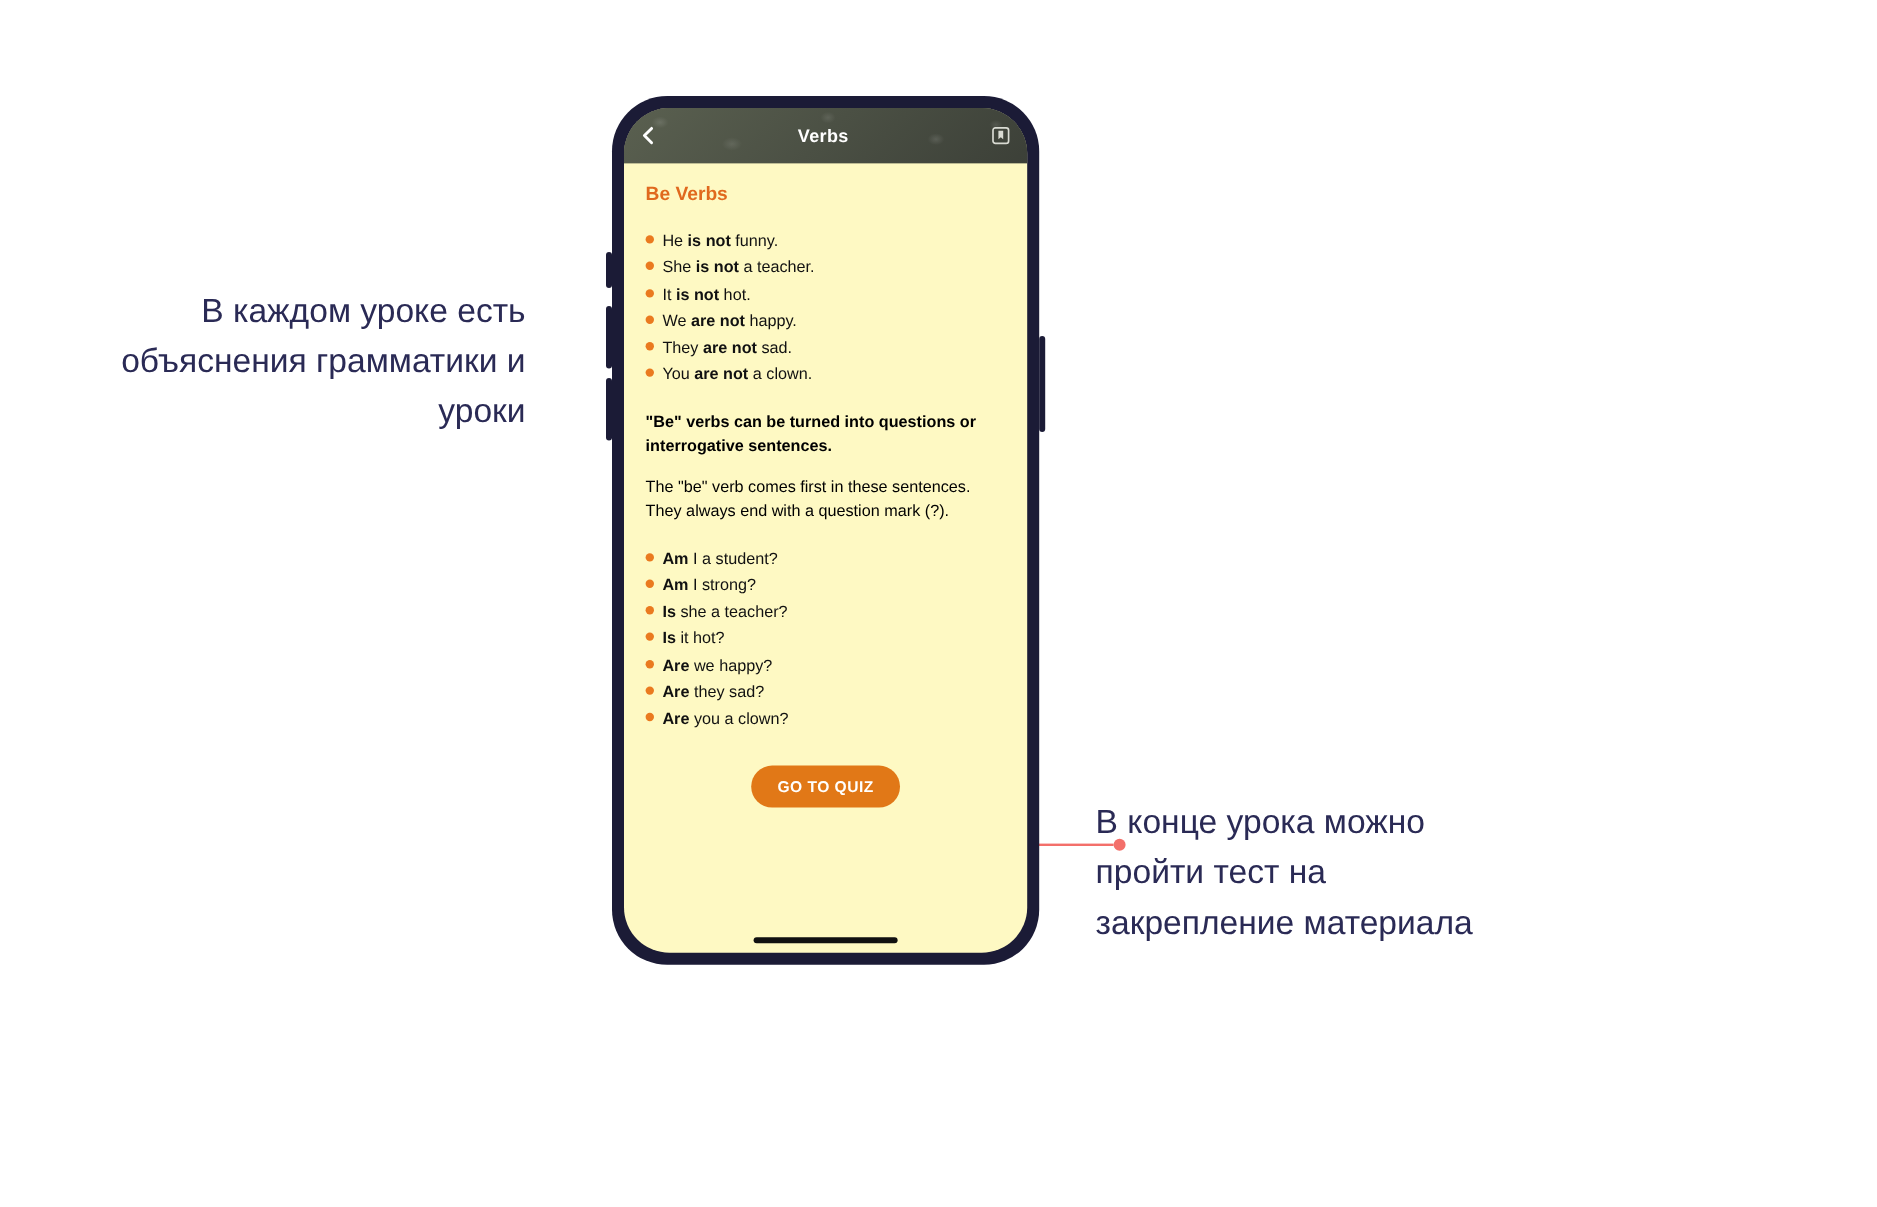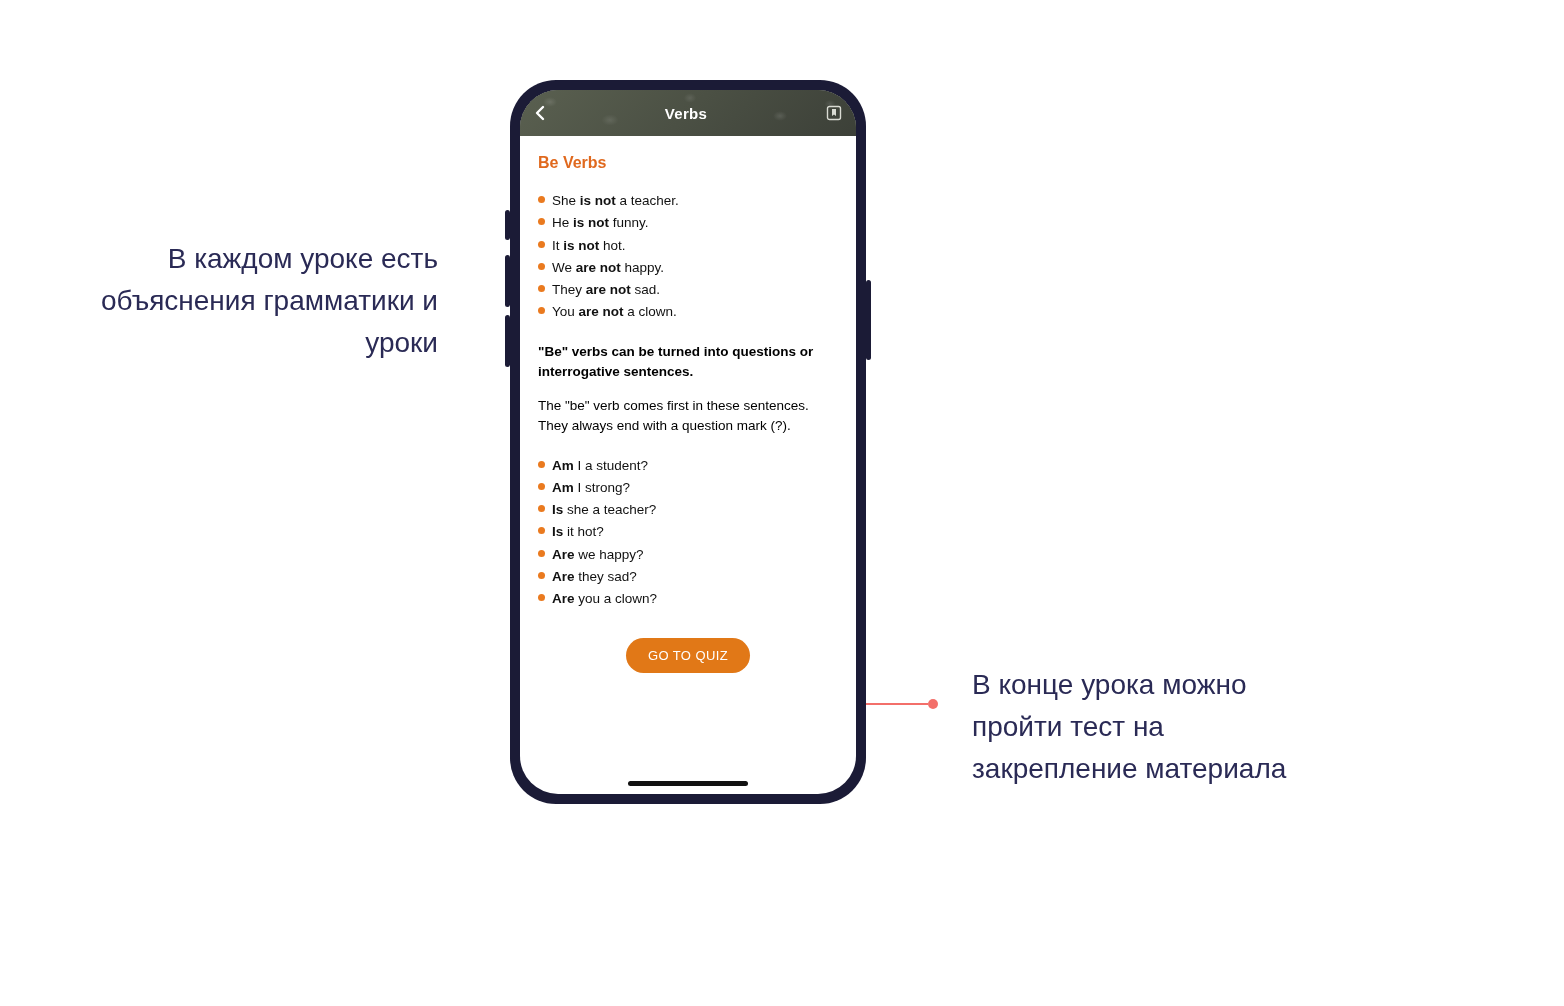--- a/index.html
+++ b/index.html
@@ -19,21 +19,21 @@
   }
   .phone .side-btn { position: absolute; background: #1b1b36; border-radius: 3px; }
   .phone .side-btn.b1 { left: -5px; top: 130px; width: 5px; height: 30px; }
   .phone .side-btn.b2 { left: -5px; top: 175px; width: 5px; height: 52px; }
   .phone .side-btn.b3 { left: -5px; top: 235px; width: 5px; height: 52px; }
   .phone .side-btn.b4 { right: -5px; top: 200px; width: 5px; height: 80px; }
 
   .screen {
     width: 336px;
     height: 704px;
-    background: #ffffff;
+    background: #fef9c3;
     border-radius: 38px;
     overflow: hidden;
     position: relative;
   }
 
   
   .app-header {
     height: 46px;
     background: #454a3f;
     background-image:
@@ -79,39 +79,39 @@
 
   .para-bold { font-weight: 700; font-size: 13.5px; line-height: 1.5; color: #000; margin: 12px 0 14px; }
   .para { font-size: 13.5px; line-height: 1.5; color: #000; margin-bottom: 18px; }
 
   .quiz-row { text-align: center; margin-top: 28px; }
   .quiz-btn {
     display: inline-block;
     background: #e17817;
     color: #fff;
     font-size: 13px;
-    font-weight: 400;
+    font-weight: 700;
     letter-spacing: .4px;
     padding: 10px 22px;
     border-radius: 20px;
     border: none;
     cursor: pointer;
   }
 
   .home-ind {
     position: absolute; bottom: 8px; left: 50%;
     transform: translateX(-50%);
     width: 120px; height: 5px;
     background: #111; border-radius: 3px;
   }
 
   
   .annot { position: absolute; color: #2a2a55; font-size: 28px; line-height: 1.5; }
   .annot.left { width: 360px; left: 78px; top: 238px; text-align: right; }
-  .annot.right { width: 320px; left: 972px; top: 664px; text-align: left; }
+  .annot.right { width: 320px; left: 913px; top: 664px; text-align: left; }
 
   
   .callout {
     position: absolute;
     left: 756px;
     top: 703px;
     width: 172px;
     height: 2px;
     background: #f36f6a;
   }
@@ -151,22 +151,22 @@
           <rect x="1.5" y="1.5" width="13" height="13" rx="2" stroke="#d9dbd3" stroke-width="1.4" fill="none"></rect>
           <path d="M6 4 h4 v7 l-2 -1.6 l-2 1.6 z" fill="#d9dbd3"></path>
         </svg>
       </span>
     </div>
 
     <div class="content">
       <div class="section-title">Be Verbs</div>
 
       <ul class="bullets">
+        <li><span>He </span><b>is not</b><span> funny.</span></li>
         <li><span>She </span><b>is not</b><span> a teacher.</span></li>
-        <li><span>He </span><b>is not</b><span> funny.</span></li>
         <li><span>It </span><b>is not</b><span> hot.</span></li>
         <li><span>We </span><b>are not</b><span> happy.</span></li>
         <li><span>They </span><b>are not</b><span> sad.</span></li>
         <li><span>You </span><b>are not</b><span> a clown.</span></li>
       </ul>
 
       <p class="para-bold">"Be" verbs can be turned into questions or interrogative sentences.</p>
       <p class="para">The "be" verb comes first in these sentences. They always end with a question mark (?).</p>
 
       <ul class="bullets">

